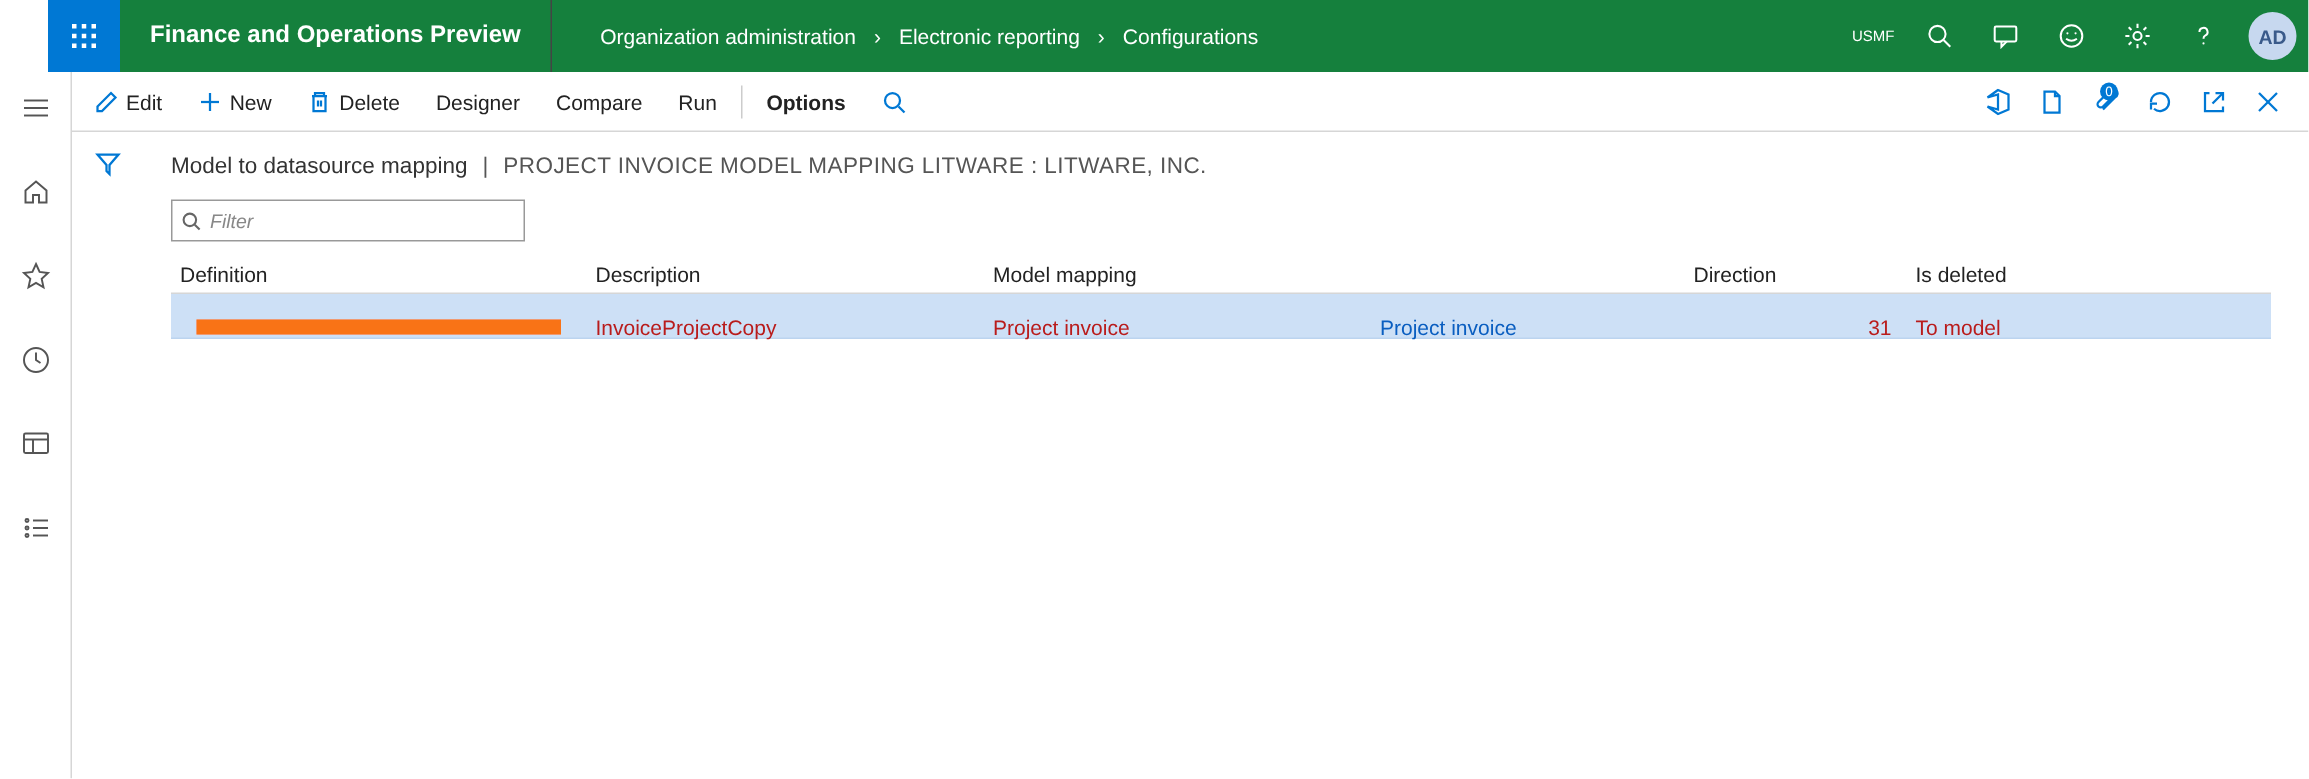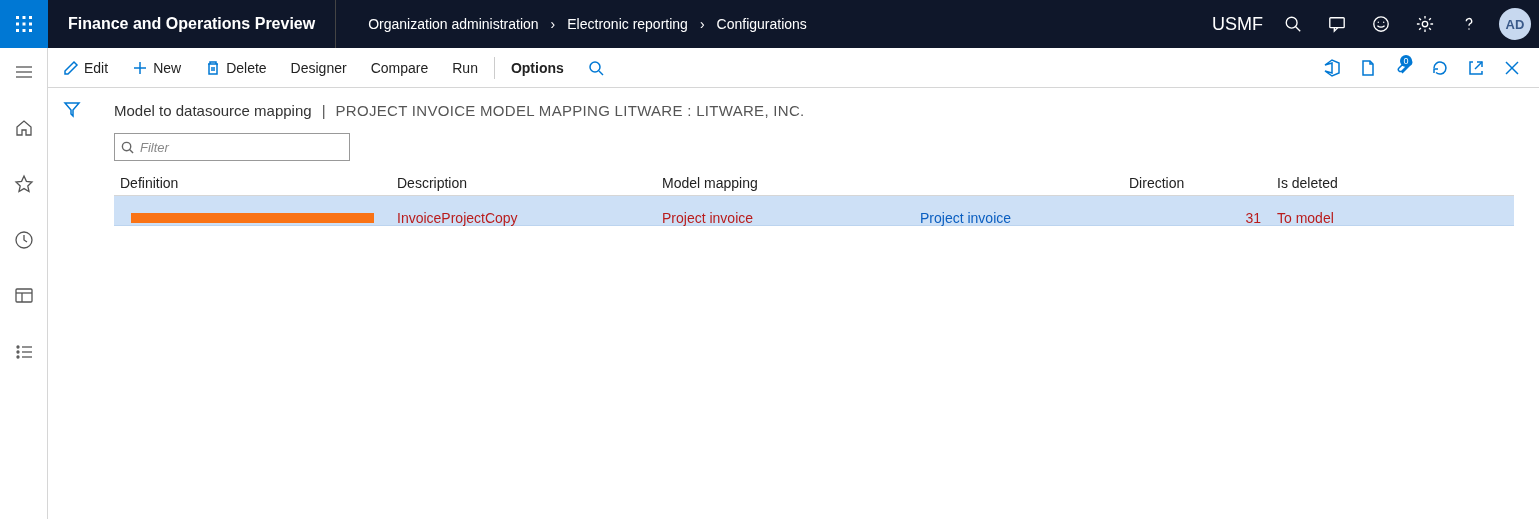--- a/index.html
+++ b/index.html
@@ -1,24 +1,25 @@
 <!DOCTYPE html>
 <html><head>
   <meta charset="utf-8">
   <style>
     * { box-sizing: border-box; margin: 0; padding: 0; font-family: "Segoe UI", Arial, sans-serif; }
     body { width: 1539px; height: 519px; overflow: hidden; background: #fff; }
 
     
     .topbar {
       height: 48px;
-      background: #0f172a;
+      background: #15803d;
       color: #fff;
       display: flex;
       align-items: center;
+      margin-left: 32px;
     }
     .waffle {
       width: 48px; height: 48px;
       background: #0078d4;
       display: flex; align-items: center; justify-content: center;
       cursor: pointer;
     }
     .waffle svg { width: 18px; height: 18px; }
     .app-title {
       padding: 0 20px;
@@ -34,21 +35,21 @@
       padding-left: 32px;
       font-size: 14px;
       gap: 12px;
       flex: 1;
     }
     .breadcrumb-item { cursor: pointer; }
     .breadcrumb-sep { color: #fff; font-size: 14px; }
     .top-right {
       display: flex; align-items: center; gap: 0; height: 100%;
     }
-    .company { font-size: 18px; padding: 0 8px; }
+    .company { font-size: 10px; padding: 0 8px; }
     .top-icon {
       width: 44px; height: 48px;
       display: flex; align-items: center; justify-content: center;
       cursor: pointer;
     }
     .top-icon svg { width: 18px; height: 18px; stroke: #fff; fill: none; stroke-width: 1.5; }
     .avatar {
       width: 32px; height: 32px; border-radius: 50%;
       background: #c7d8ef; color: #3a5a8a;
       display: flex; align-items: center; justify-content: center;

